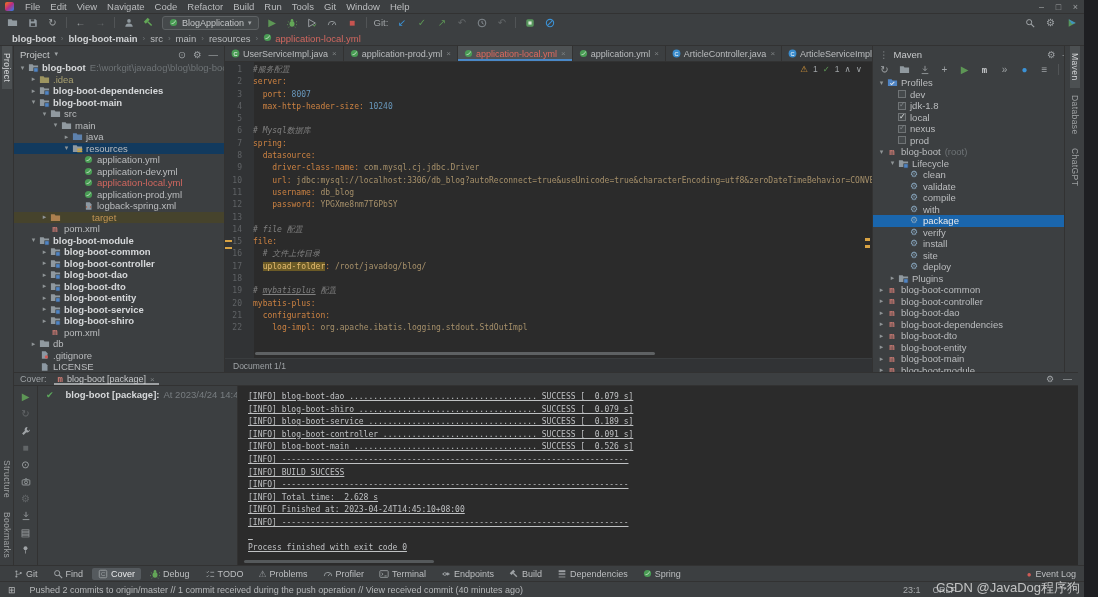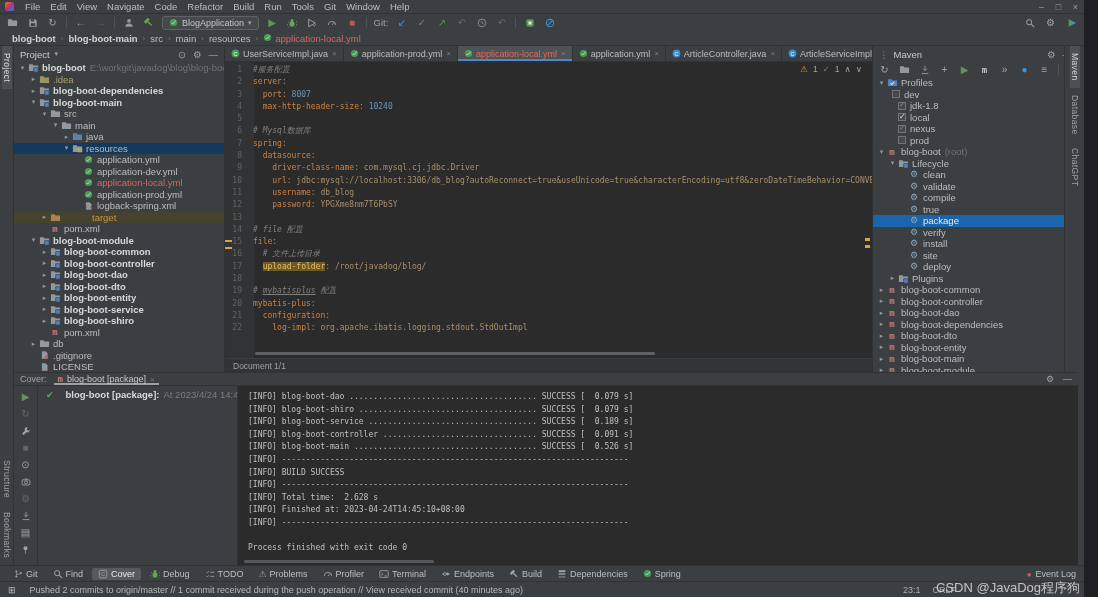--- a/index.html
+++ b/index.html
@@ -138,21 +138,21 @@
   .runstrip { position:absolute; left:0; top:0; bottom:0; width:24px; display:flex; flex-direction:column;
               align-items:center; gap:4px; padding-top:4px; border-right:1px solid #323232; }
   .runtree { position:absolute; left:24px; top:0; bottom:0; width:200px; border-right:1px solid #323232;
              padding-top:3px; overflow:hidden; }
   .runtree .row { display:flex; align-items:center; gap:4px; padding-left:8px; white-space:nowrap; }
   .runtree .chk { color:#5ca85c; font-size:9px; }
   .runtree .b { font-weight:bold; color:#d6d8da;padding-left:8px; }
   .runtree .meta { color:#787d80; }
   .console { position:absolute; left:224px; top:0; right:0; bottom:0; background:#2b2b2b;
              padding:5px 0 0 10px; font:8px/12.6px "DejaVu Sans Mono",monospace;
-             color:#bfc1c3; white-space:pre; overflow:hidden; }
+             color:#bfc1c3; white-space:pre; overflow:hidden;text-decoration:underline; }
   .con-scroll { position:absolute; left:230px; bottom:2px; width:190px; height:3px;
                 background:#55595b; border-radius:2px; }
 
   
   .bottombar { position:absolute; left:0; right:0; top:565px; height:16px; background:#3c3f41;
                border-top:1px solid #323232; display:flex; align-items:center; padding:0 8px;
                gap:3px; font-size:9px; }
   .bbi { display:flex; align-items:center; gap:3px; padding:1px 6px; border-radius:2px; color:#bdbfc1; }
   .bbi .ti { display:inline-flex; } .bbi .ti svg { display:block; }
   .bbi.active { background:#555a5e; color:#eaebec; }
@@ -767,21 +767,21 @@
         <div class="trow" style="padding-left: 4px;">
           <span class="chev">▾</span>
           <span class="ti">
             <svg width="11" height="11" viewBox="0 0 12 12">
               <path fill="#4f84c4" d="M1 2.5h4l1 1.3h5v5.9H1z"></path>
               <path d="M3.5 6.8l1.5 1.5 3-3" stroke="#dfe6ec" fill="none" stroke-width="1.1"></path>
             </svg>
           </span>
           <span class="lbl">Profiles</span>
         </div>
-        <div class="trow" style="padding-left: 9px; text-align: center;">
+        <div class="trow" style="padding-left: 15px; text-align: center;">
           <span class="chev"></span>
           <span class="cb "></span>
           <span class="lbl">dev</span>
         </div>
         <div class="trow" style="padding-left: 15px;">
           <span class="chev"></span>
           <span class="cb dim"></span>
           <span class="lbl">jdk-1.8</span>
         </div>
         <div class="trow" style="padding-left: 15px;">
@@ -836,21 +836,21 @@
           <span class="ti">
             <span style="color:#87a5bd;font-size:9px;line-height:9px">⚙</span>
           </span>
           <span class="lbl">compile</span>
         </div>
         <div class="trow" style="padding-left: 26px;">
           <span class="chev"></span>
           <span class="ti">
             <span style="color:#87a5bd;font-size:9px;line-height:9px">⚙</span>
           </span>
-          <span class="lbl">true</span>
+          <span class="lbl">with</span>
         </div>
         <div class="trow msel" style="padding-left: 26px;">
           <span class="chev"></span>
           <span class="ti">
             <span style="color:#87a5bd;font-size:9px;line-height:9px">⚙</span>
           </span>
           <span class="lbl white">package</span>
         </div>
         <div class="trow" style="padding-left: 26px;">
           <span class="chev"></span>

